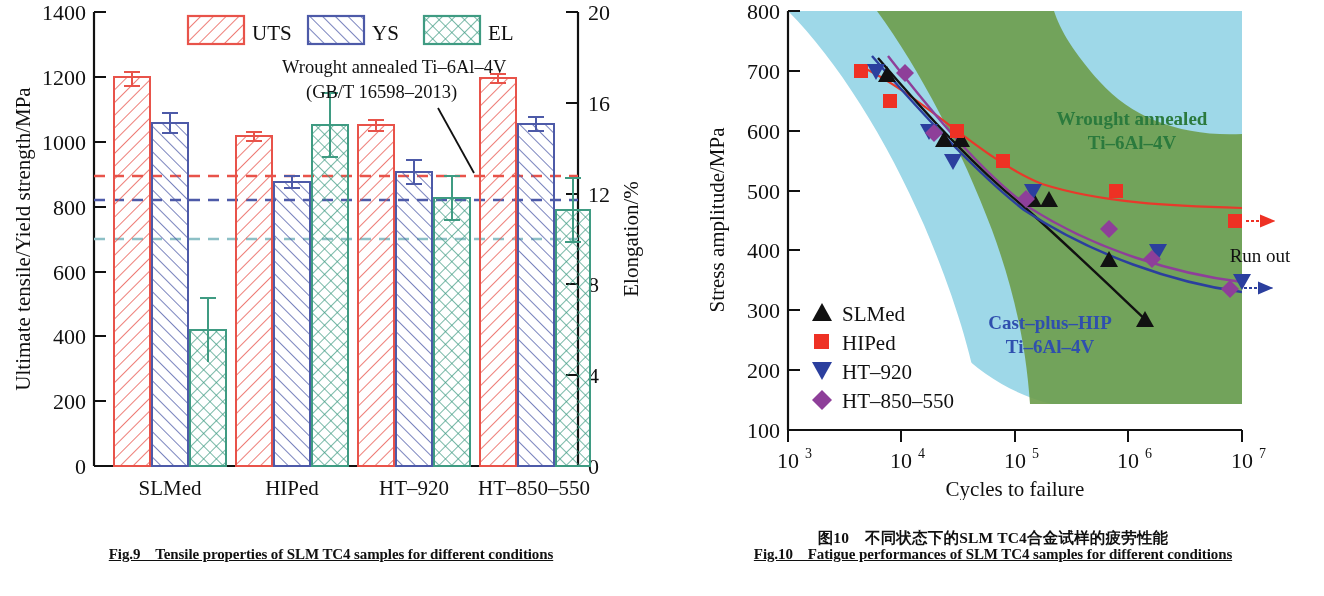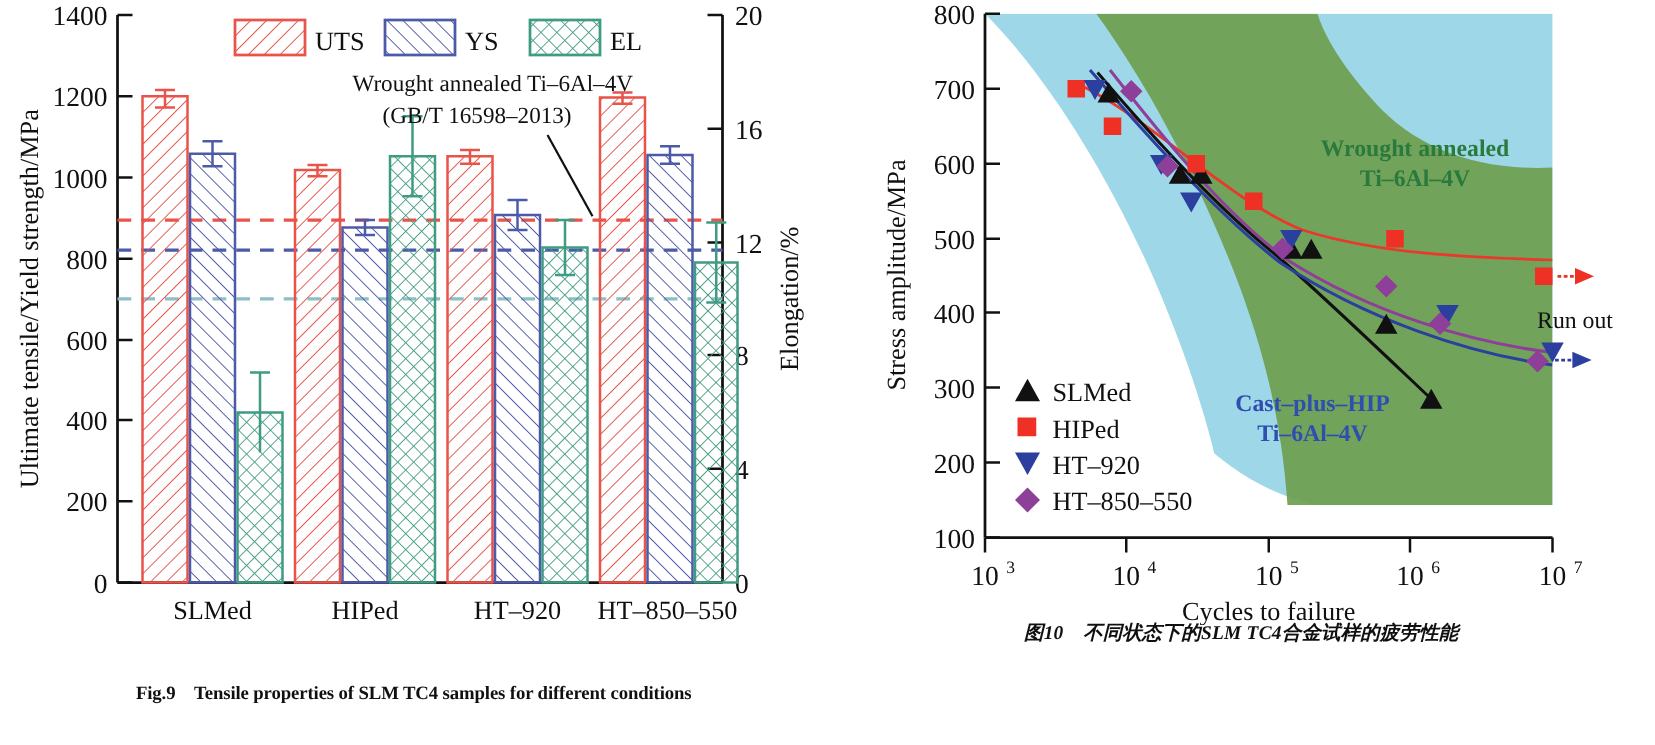--- a/index.html
+++ b/index.html
@@ -4,21 +4,21 @@
 <style>
   html,body{margin:0;padding:0;background:#ffffff;}
   body{width:1324px;height:596px;font-family:"Liberation Serif",serif;color:#101010;overflow:hidden;}
   #root{position:relative;width:1324px;height:596px;}
   .panel{position:absolute;top:0;height:596px;width:662px;}
   #panel-left{left:0;}
   #panel-right{left:662px;}
   svg{display:block;}
   .cap{position:absolute;left:0;width:662px;text-align:center;font-weight:bold;}
   .cap-cn{font-size:15.5px;letter-spacing:.2px;}
-  .cap-en{font-size:15px;letter-spacing:-.1px;}
+  .cap-en{font-size:15px;letter-spacing:-.1px;text-decoration:underline;}
   text{font-family:"Liberation Serif",serif;fill:#101010;}
   .tick-lab{font-size:22px;}
   .axis-title{font-size:21px;}
   .cat-lab{font-size:21px;}
   .leg-lab{font-size:21px;}
   .note{font-size:18.5px;}
   .annot-green{font-size:19px;fill:#2b7a3d;font-weight:bold;}
   .annot-blue{font-size:19px;fill:#2f4fae;font-weight:bold;}
   .runout{font-size:19px;}
   .sup{font-size:14px;}
@@ -349,16 +349,17 @@
         <path d="M150,362 l20,0 l-10,18 z" fill="#2b3f9e"></path>
         <text class="leg-lab" x="180" y="379">HT–920</text>
         <path d="M160,390 l10,10 l-10,10 l-10,-10 z" fill="#8e3f99"></path>
         <text class="leg-lab" x="180" y="408">HT–850–550</text>
       </g>
 
       <text class="axis-title" transform="translate(62,220) rotate(-90)" text-anchor="middle">Stress amplitude/MPa</text>
       <text class="axis-title" x="353" y="496" text-anchor="middle">Cycles to failure</text>
     </svg>
 
-    <div class="cap cap-cn" style="top:496px;font-style:italic;">图10　不同状态下的SLM TC4合金试样的疲劳性能</div>
+    <div class="cap cap-cn" style="top:528px;">图10　不同状态下的SLM TC4合金试样的疲劳性能</div>
+    <div class="cap cap-en" style="top:545px;">Fig.10　Fatigue performances of SLM TC4 samples for different conditions</div>
   </div>
 
 </div>
 
 </body></html>

